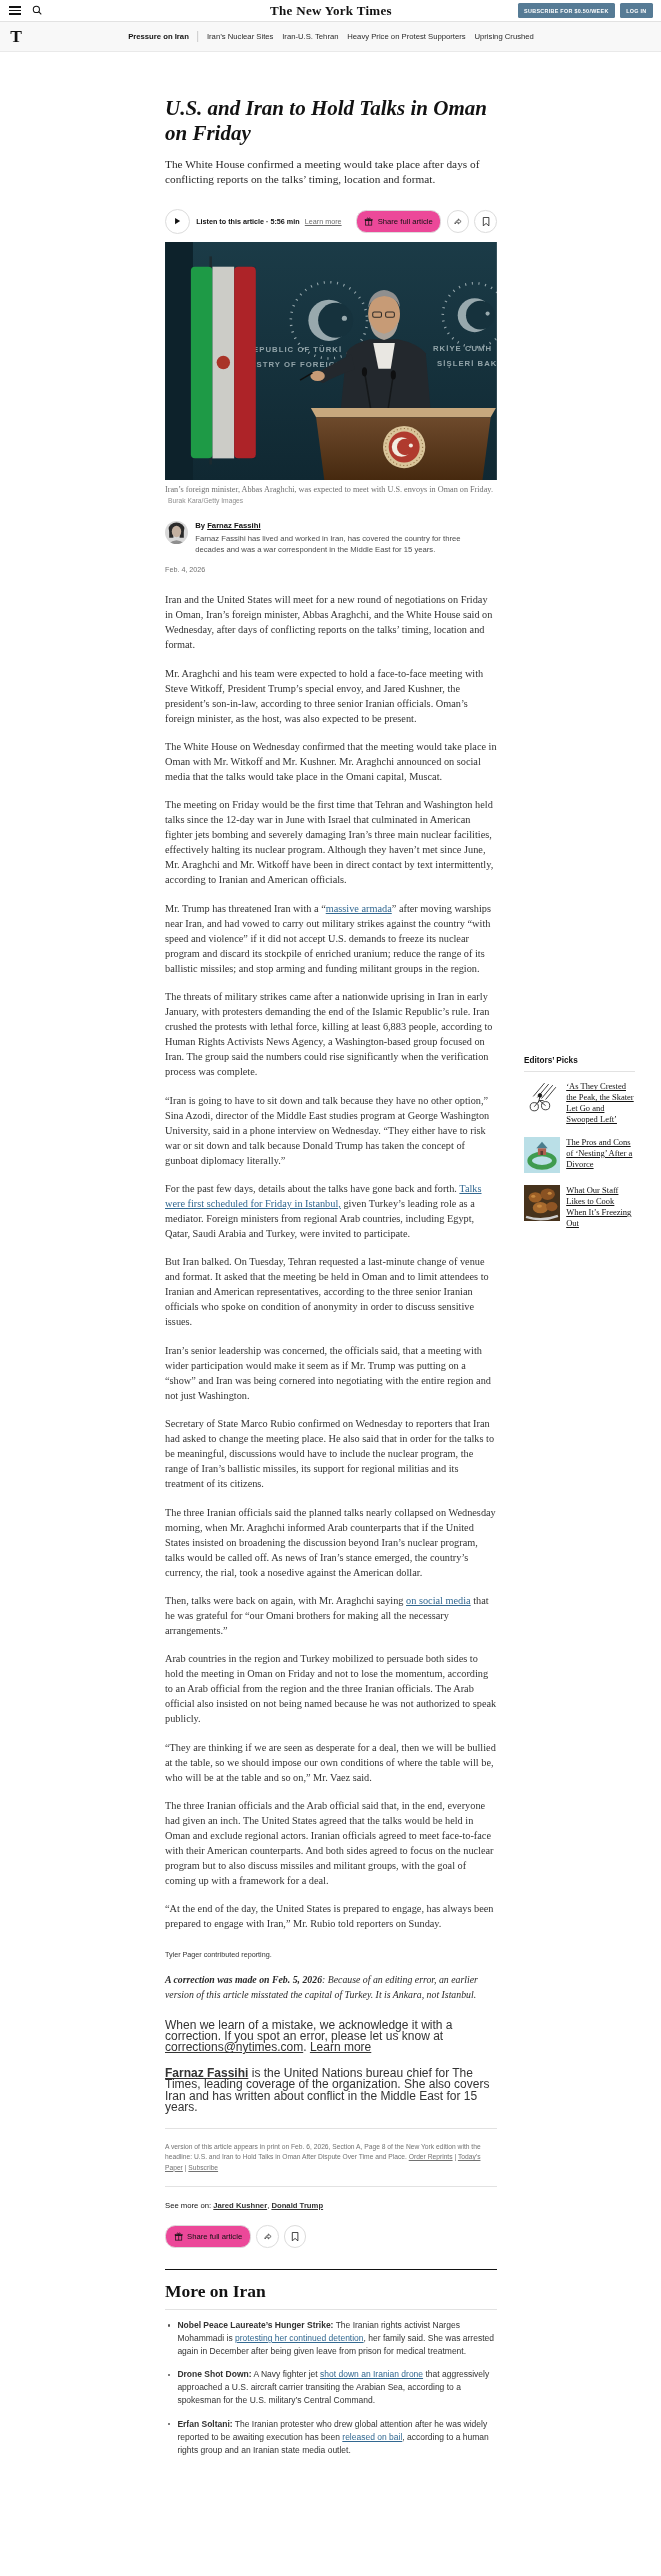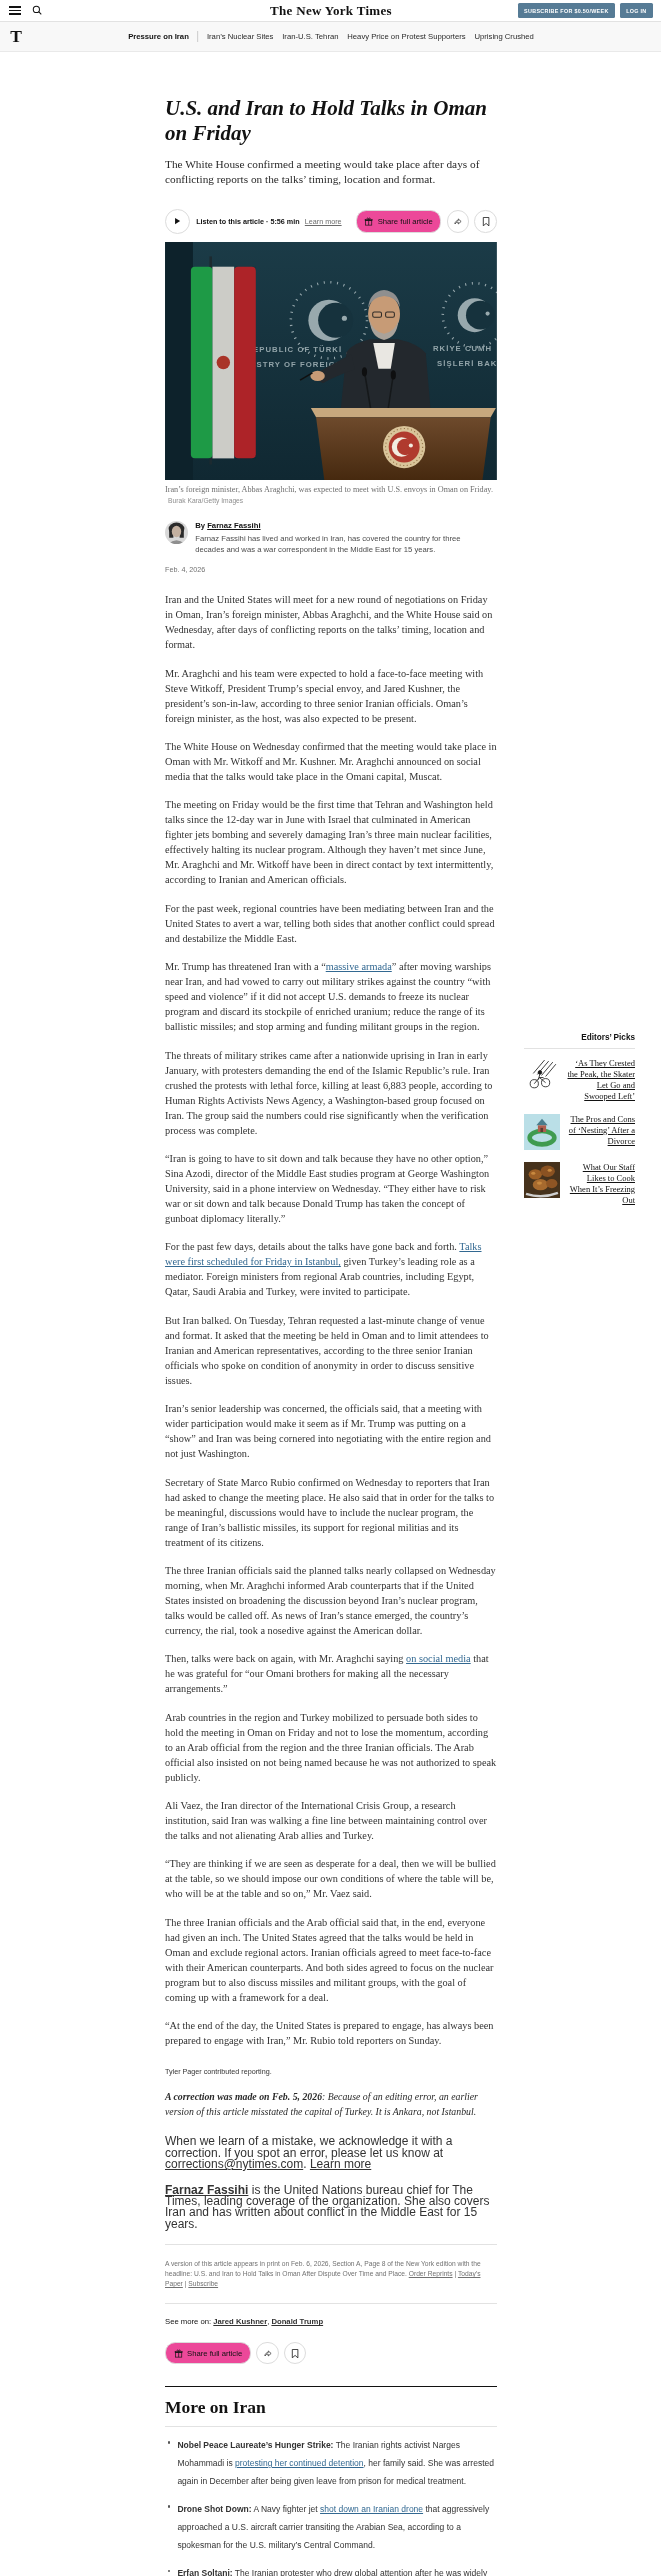--- a/index.html
+++ b/index.html
@@ -57,25 +57,25 @@
   .divider{border:none;border-top:0.5px solid #e2e2e2;margin:13.4px 0;}
   .print-note{font-size:6.7px;line-height:10.3px;color:#727272;margin:0;}
   .print-note .tlink{color:#727272;}
   .see-more{font-size:7.7px;margin:0;}
   .see-more .tlink{font-weight:700;}
   .share-row{display:flex;align-items:center;gap:5.2px;margin:15.5px 0 21.6px;}
   .thick-rule{border:none;border-top:1px solid #121212;margin:0 0 10.3px;}
   .more-heading{font-family:"Liberation Serif",serif;font-weight:700;font-size:17.5px;margin:0 0 7.2px;}
   .light-rule{border:none;border-top:0.5px solid #e2e2e2;margin:0 0 9.3px;}
   .bullets{list-style:none;margin:0;padding:0;}
-  .bullet{position:relative;padding-left:12.4px;font-size:8.5px;line-height:18px;color:#333;margin-bottom:10.3px;}
+  .bullet{position:relative;padding-left:12.4px;font-size:8.5px;line-height:13px;color:#333;margin-bottom:10.3px;}
   .bullet::before{content:"";position:absolute;left:2.6px;top:5.2px;width:2.6px;height:2.6px;border-radius:50%;background:#555;}
 
   
-  .editors{position:absolute;left:524px;top:1033px;width:111px;text-align:right;}
+  .editors{position:absolute;left:524px;top:1056px;width:111px;}
   .ep-title{font-size:8.2px;font-weight:700;}
   .ep-rule{border:none;border-top:0.5px solid #e2e2e2;margin:6.2px 0 9.3px;}
   .ep-item{display:flex;gap:6.2px;margin-bottom:12.4px;cursor:pointer;}
   .ep-thumb{width:36px;height:36px;flex:none;}
   .ep-headline{font-family:"Liberation Serif",serif;font-size:8.5px;line-height:10.8px;color:#121212;text-decoration:underline;}
 </style>
 </head>
 <body>
 
 <div class="content-clip">
@@ -242,32 +242,30 @@
         <div class="byline-name"><span>By </span><span class="author-link">Farnaz Fassihi</span></div>
         <div class="bio">Farnaz Fassihi has lived and worked in Iran, has covered the country for three decades and was a war correspondent in the Middle East for 15 years.</div>
       </div>
     </div>
     <div class="date">Feb. 4, 2026</div>
 
     <p class="para"><span>Iran and the United States will meet for a new round of negotiations on Friday in Oman, Iran’s foreign minister, Abbas Araghchi, and the White House said on Wednesday, after days of conflicting reports on the talks’ timing, location and format.</span></p>
     <p class="para"><span>Mr. Araghchi and his team were expected to hold a face-to-face meeting with Steve Witkoff, President Trump’s special envoy, and Jared Kushner, the president’s son-in-law, according to three senior Iranian officials. Oman’s foreign minister, as the host, was also expected to be present.</span></p>
     <p class="para"><span>The White House on Wednesday confirmed that the meeting would take place in Oman with Mr. Witkoff and Mr. Kushner. Mr. Araghchi announced on social media that the talks would take place in the Omani capital, Muscat.</span></p>
     <p class="para"><span>The meeting on Friday would be the first time that Tehran and Washington held talks since the 12-day war in June with Israel that culminated in American fighter jets bombing and severely damaging Iran’s three main nuclear facilities, effectively halting its nuclear program. Although they haven’t met since June, Mr. Araghchi and Mr. Witkoff have been in direct contact by text intermittently, according to Iranian and American officials.</span></p>
-    <p class="para"><span>For the past week, regional countries have been mediating between Iran and the United States to avert a war, telling both sides that another conflict could spread and destabilize the Middle East.</span></p>
     <p class="para"><span>Mr. Trump has threatened Iran with a “</span><a class="tlink" href="#">massive armada</a><span>” after moving warships near Iran, and had vowed to carry out military strikes against the country “with speed and violence” if it did not accept U.S. demands to freeze its nuclear program and discard its stockpile of enriched uranium; reduce the range of its ballistic missiles; and stop arming and funding militant groups in the region.</span></p>
     <p class="para"><span>The threats of military strikes came after a nationwide uprising in Iran in early January, with protesters demanding the end of the Islamic Republic’s rule. Iran crushed the protests with lethal force, killing at least 6,883 people, according to Human Rights Activists News Agency, a Washington-based group focused on Iran. The group said the numbers could rise significantly when the verification process was complete.</span></p>
     <p class="para"><span>“Iran is going to have to sit down and talk because they have no other option,” Sina Azodi, director of the Middle East studies program at George Washington University, said in a phone interview on Wednesday. “They either have to risk war or sit down and talk because Donald Trump has taken the concept of gunboat diplomacy literally.”</span></p>
     <p class="para"><span>For the past few days, details about the talks have gone back and forth. </span><a class="tlink" href="#">Talks were first scheduled for Friday in Istanbul,</a><span> given Turkey’s leading role as a mediator. Foreign ministers from regional Arab countries, including Egypt, Qatar, Saudi Arabia and Turkey, were invited to participate.</span></p>
     <p class="para"><span>But Iran balked. On Tuesday, Tehran requested a last-minute change of venue and format. It asked that the meeting be held in Oman and to limit attendees to Iranian and American representatives, according to the three senior Iranian officials who spoke on condition of anonymity in order to discuss sensitive issues.</span></p>
     <p class="para"><span>Iran’s senior leadership was concerned, the officials said, that a meeting with wider participation would make it seem as if Mr. Trump was putting on a “show” and Iran was being cornered into negotiating with the entire region and not just Washington.</span></p>
     <p class="para"><span>Secretary of State Marco Rubio confirmed on Wednesday to reporters that Iran had asked to change the meeting place. He also said that in order for the talks to be meaningful, discussions would have to include the nuclear program, the range of Iran’s ballistic missiles, its support for regional militias and its treatment of its citizens.</span></p>
     <p class="para"><span>The three Iranian officials said the planned talks nearly collapsed on Wednesday morning, when Mr. Araghchi informed Arab counterparts that if the United States insisted on broadening the discussion beyond Iran’s nuclear program, talks would be called off. As news of Iran’s stance emerged, the country’s currency, the rial, took a nosedive against the American dollar.</span></p>
     <p class="para"><span>Then, talks were back on again, with Mr. Araghchi saying </span><a class="tlink" href="#">on social media</a><span> that he was grateful for “our Omani brothers for making all the necessary arrangements.”</span></p>
     <p class="para"><span>Arab countries in the region and Turkey mobilized to persuade both sides to hold the meeting in Oman on Friday and not to lose the momentum, according to an Arab official from the region and the three Iranian officials. The Arab official also insisted on not being named because he was not authorized to speak publicly.</span></p>
-    <p class="para"><span>Ali Vaez, the Iran director of the International Crisis Group, a research institution, said Iran was walking a fine line between maintaining control over the talks and not alienating Arab allies and Turkey.</span></p>
     <p class="para"><span>“They are thinking if we are seen as desperate for a deal, then we will be bullied at the table, so we should impose our own conditions of where the table will be, who will be at the table and so on,” Mr. Vaez said.</span></p>
     <p class="para"><span>The three Iranian officials and the Arab official said that, in the end, everyone had given an inch. The United States agreed that the talks would be held in Oman and exclude regional actors. Iranian officials agreed to meet face-to-face with their American counterparts. And both sides agreed to focus on the nuclear program but to also discuss missiles and militant groups, with the goal of coming up with a framework for a deal.</span></p>
     <p class="para"><span>“At the end of the day, the United States is prepared to engage, has always been prepared to engage with Iran,” Mr. Rubio told reporters on Sunday.</span></p>
 
     <p class="contribution">Tyler Pager contributed reporting.</p>
     <p class="correction"><span class="seg-bold">A correction was made on Feb. 5, 2026</span><span>: Because of an editing error, an earlier version of this article misstated the capital of Turkey. It is Ankara, not Istanbul.</span></p>
     <p class="note"><span>When we learn of a mistake, we acknowledge it with a correction. If you spot an error, please let us know at </span><a class="tlink" href="#">corrections@nytimes.com</a><span>.  </span><a class="tlink" href="#">Learn more</a></p>
     <p class="note"><a class="tlink seg-bold" href="#">Farnaz Fassihi</a><span> is the United Nations bureau chief for The Times, leading coverage of the organization. She also covers Iran and has written about conflict in the Middle East for 15 years.</span></p>
     <hr class="divider">
     <p class="print-note"><span>A version of this article appears in print on Feb. 6, 2026, Section A, Page 8 of the New York edition with the headline: U.S. and Iran to Hold Talks in Oman After Dispute Over Time and Place. </span><a class="tlink" href="#">Order Reprints</a><span> | </span><a class="tlink" href="#">Today’s Paper</a><span> | </span><a class="tlink" href="#">Subscribe</a></p>

